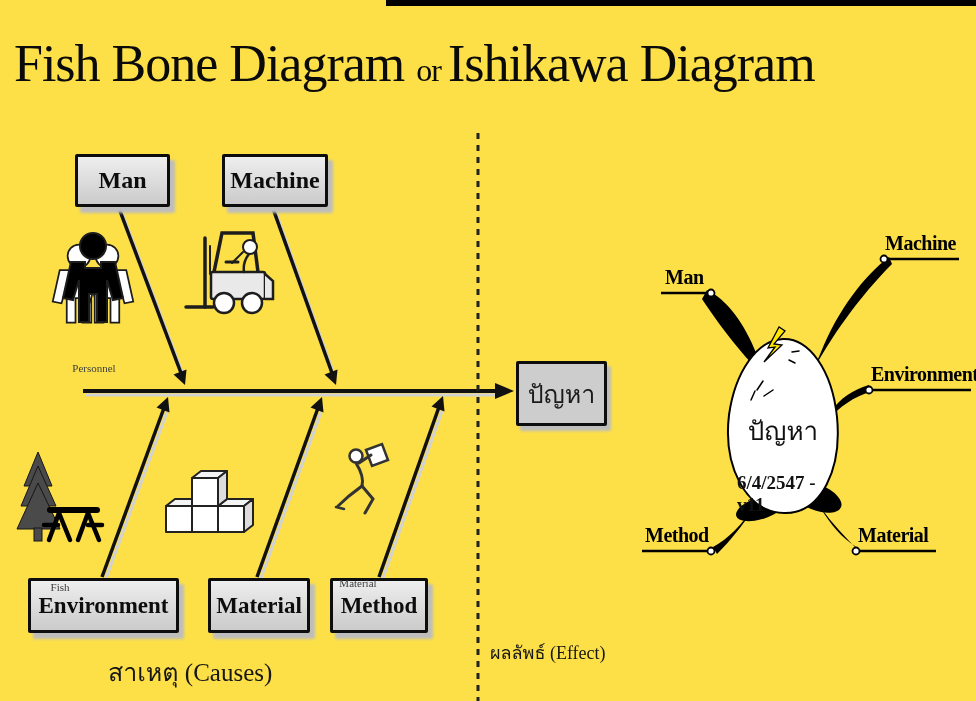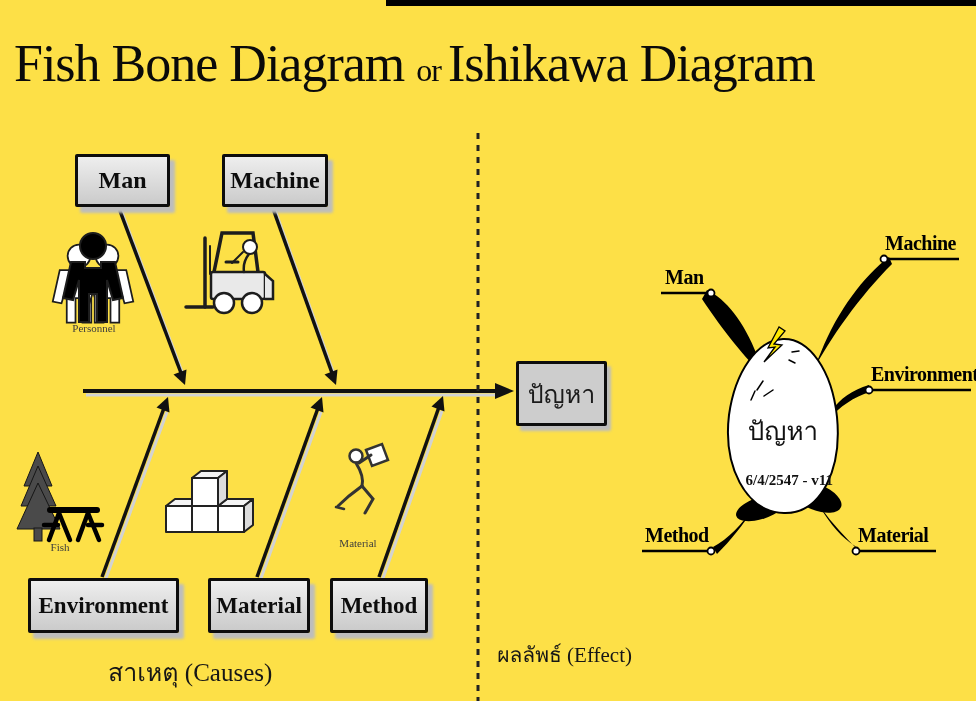--- a/index.html
+++ b/index.html
@@ -9,25 +9,25 @@
   .title{position:absolute;left:14px;top:34px;width:956px;white-space:nowrap;color:#0a0a0a;
          font-size:52px;letter-spacing:-1px;}
   .title .small{font-size:32px;}
   svg.layer{position:absolute;left:0;top:0;z-index:1;}
   .catbox{position:absolute;display:flex;align-items:center;justify-content:center;z-index:2;
           background:linear-gradient(#eeeeee,#cbcbcb);border:3px solid #0d0d0d;border-radius:2px;
           box-shadow:5px 6px 3px #bdbdbd;font-weight:bold;color:#0d0d0d;}
   .problem-box{position:absolute;display:flex;align-items:center;justify-content:center;z-index:2;
           background:#cdcdcd;border:3px solid #0d0d0d;border-radius:2px;
           box-shadow:4px 5px 3px #bdbdbd;font-size:25px;color:#1a1a1a;}
-  .caption{position:absolute;z-index:2;font-size:11px;color:#3d3d3d;text-align:center;}
+  .caption{position:absolute;z-index:2;font-size:11px;color:#3d3d3d;text-align:center;margin-top:40px;}
   .zone-label{position:absolute;z-index:2;color:#161616;}
   .mm-label{position:absolute;z-index:2;font-weight:bold;font-size:20px;color:#000;letter-spacing:-0.5px;}
   .mm-center{position:absolute;z-index:2;width:84px;text-align:center;font-size:26px;color:#111;}
-  .mm-version{position:absolute;z-index:2;width:96px;text-align:right;font-size:15px;font-weight:bold;color:#111;}
+  .mm-version{position:absolute;z-index:2;width:96px;text-align:left;font-size:19px;font-weight:bold;color:#111;}
 </style>
 </head>
 <body>
 
 <div class="canvas">
 
   <div class="topbar"></div>
 
   <div class="title">
     <span>Fish Bone Diagram</span>
@@ -205,21 +205,21 @@
 
   <div class="problem-box" style="left:516px;top:361px;width:85px;height:59px;">
     <span>ปัญหา</span>
   </div>
 
   <div class="caption" style="left:63px;top:322px;width:62px;">Personnel</div>
   <div class="caption" style="left:42px;top:541px;width:36px;">Fish</div>
   <div class="caption" style="left:330px;top:537px;width:56px;">Material</div>
 
   <div class="zone-label" style="left:108px;top:652px;width:210px;font-size:25px;text-align:left;">สาเหตุ (Causes)</div>
-  <div class="zone-label" style="left:472px;top:638px;width:160px;font-size:21px;text-align:right;">ผลลัพธ์ (Effect)</div>
+  <div class="zone-label" style="left:490px;top:638px;width:160px;font-size:18px;">ผลลัพธ์ (Effect)</div>
 
   <div class="mm-label" style="left:665px;top:266px;">Man</div>
   <div class="mm-label" style="left:885px;top:232px;">Machine</div>
   <div class="mm-label" style="left:871px;top:363px;">Environment</div>
   <div class="mm-label" style="left:645px;top:524px;">Method</div>
   <div class="mm-label" style="left:858px;top:524px;">Material</div>
   <div class="mm-center" style="left:741px;top:410px;">ปัญหา</div>
   <div class="mm-version" style="left:737px;top:472px;">6/4/2547 - v11</div>
 
 </div>

